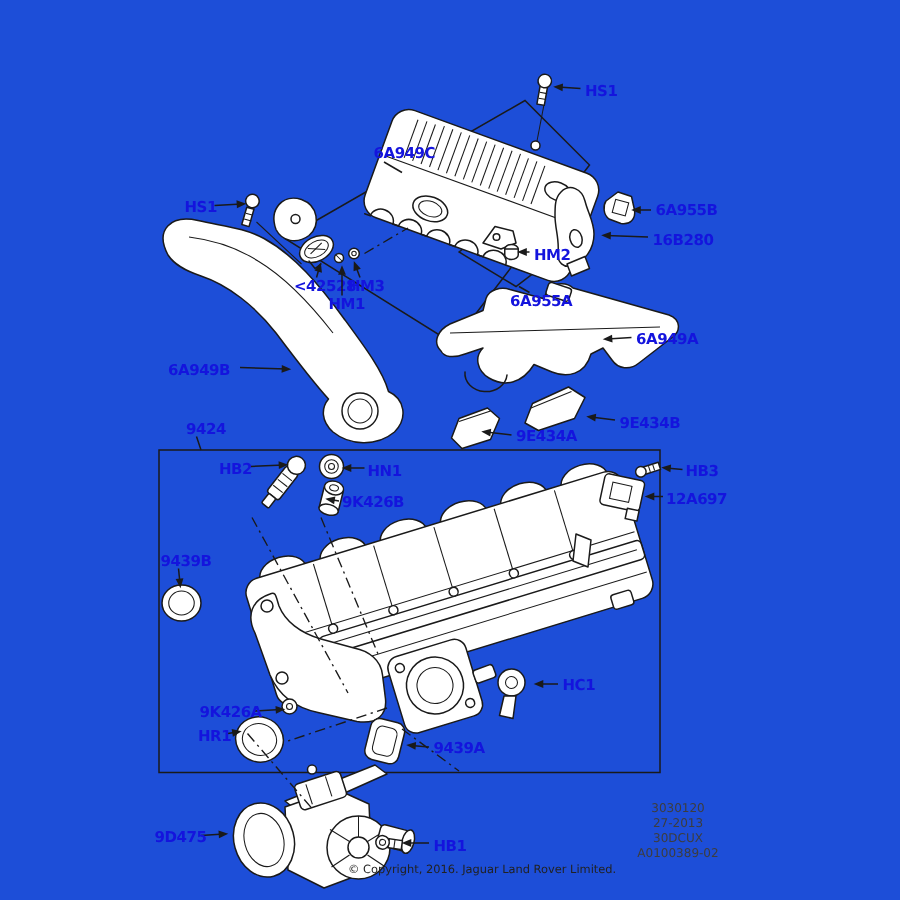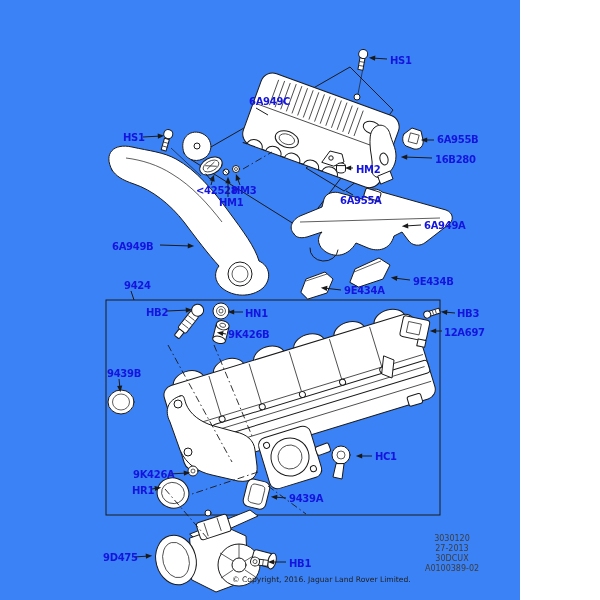--- a/index.html
+++ b/index.html
@@ -1,16 +1,16 @@
 <!DOCTYPE html>
 <html style="--label-color: #1414dd;"><head>
 <meta charset="utf-8">
 <style>
   html,body{margin:0;padding:0;background:#fff;}
-  #stage{position:relative;width:520px;height:600px;background:#3b82f6;overflow:hidden;
+  #stage{position:relative;width:600px;height:600px;background:#1d4ed8;overflow:hidden;
          font-family:"DejaVu Sans",sans-serif;}
   svg{position:absolute;left:0;top:0;}
   .part{fill:#ffffff;stroke:#1a1a1a;stroke-width:1;stroke-linejoin:round;stroke-linecap:round;}
   .ln{fill:none;stroke:#1a1a1a;stroke-width:1;stroke-linecap:round;}
   .thin{fill:none;stroke:#1a1a1a;stroke-width:.7;}
   .box{fill:none;stroke:#1a1a1a;stroke-width:1;stroke-linejoin:miter;}
   .hole{fill:#ffffff;stroke:#1a1a1a;stroke-width:1;}
   .callout{font:bold 10px "DejaVu Sans",sans-serif;letter-spacing:-0.3px;fill:var(--label-color,#1414dd);}
   .leader{stroke:#1a1a1a;stroke-width:1;}
   .arrow{fill:#1a1a1a;stroke:none;}

